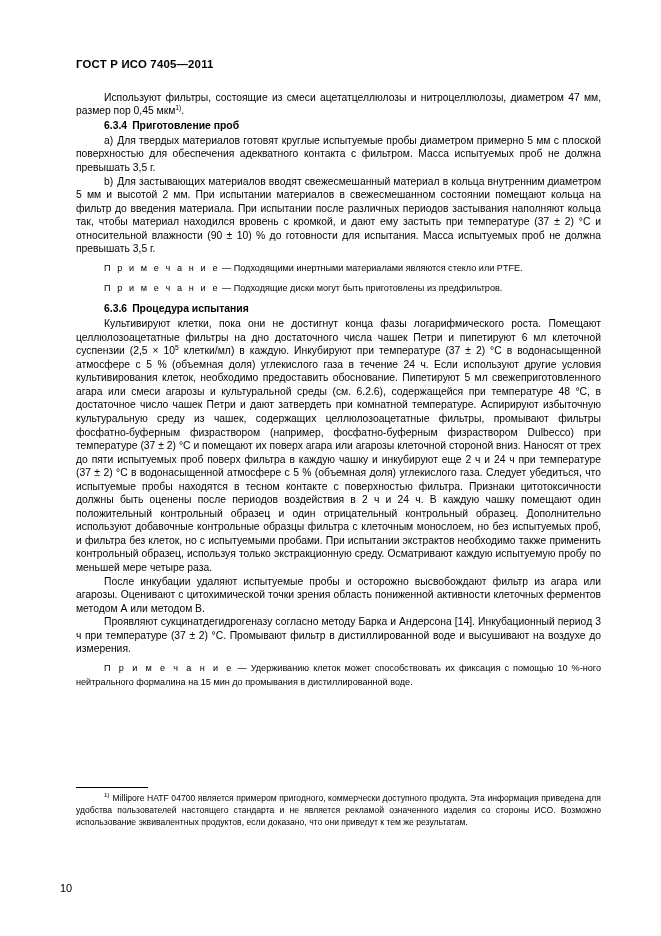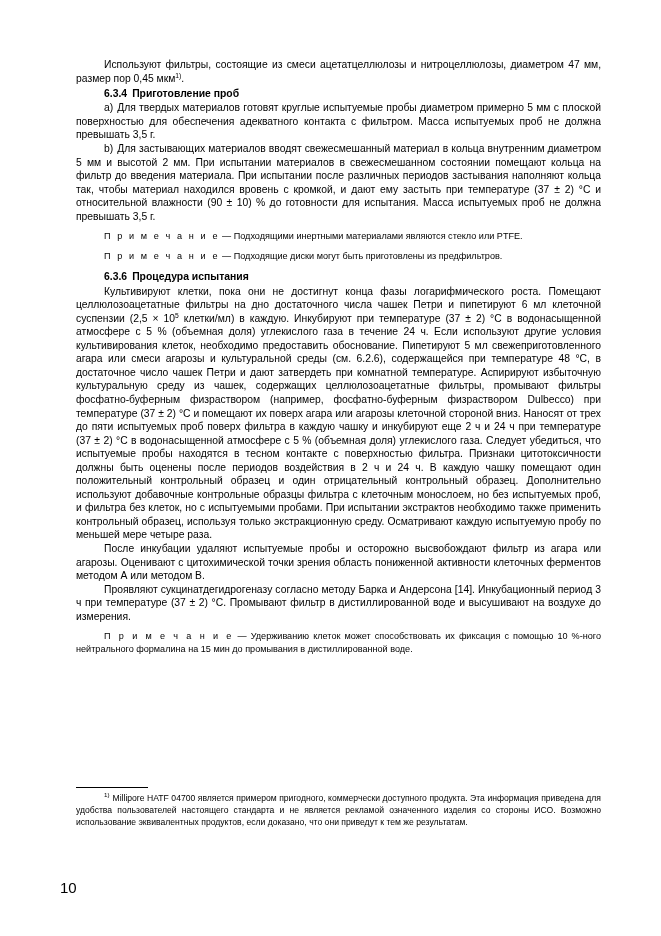--- a/index.html
+++ b/index.html
@@ -96,29 +96,30 @@
     text-indent: 28px;
   }
   .footnote sup {
     font-size: 72%;
     margin-right: 3px;
   }
   .pagenum {
     position: absolute;
     left: 60px;
     top: 882px;
-    font-size: 15px;
+    font-size: 11px;
     line-height: 12px;
   }
 </style>
 </head>
 <body>
 
 <div class="page">
 
+  <div class="header">ГОСТ Р ИСО 7405—2011</div>
 
   <div class="body-col">
 
     <p class="para"><span>Используют фильтры, состоящие из смеси ацетатцеллюлозы и нитроцеллюлозы, диаметром 47 мм, размер пор 0,45 мкм</span><sup>1)</sup>.</p>
 
     <p class="clause"><span class="num">6.3.4</span><span>Приготовление проб</span></p>
 
 
     <p class="para listpara"><span class="mark">a)</span><span>Для твердых материалов готовят круглые испытуемые пробы диаметром примерно 5 мм с плоской поверхностью для обеспечения адекватного контакта с фильтром. Масса испытуемых проб не должна превышать 3,5 г.</span></p>
 

